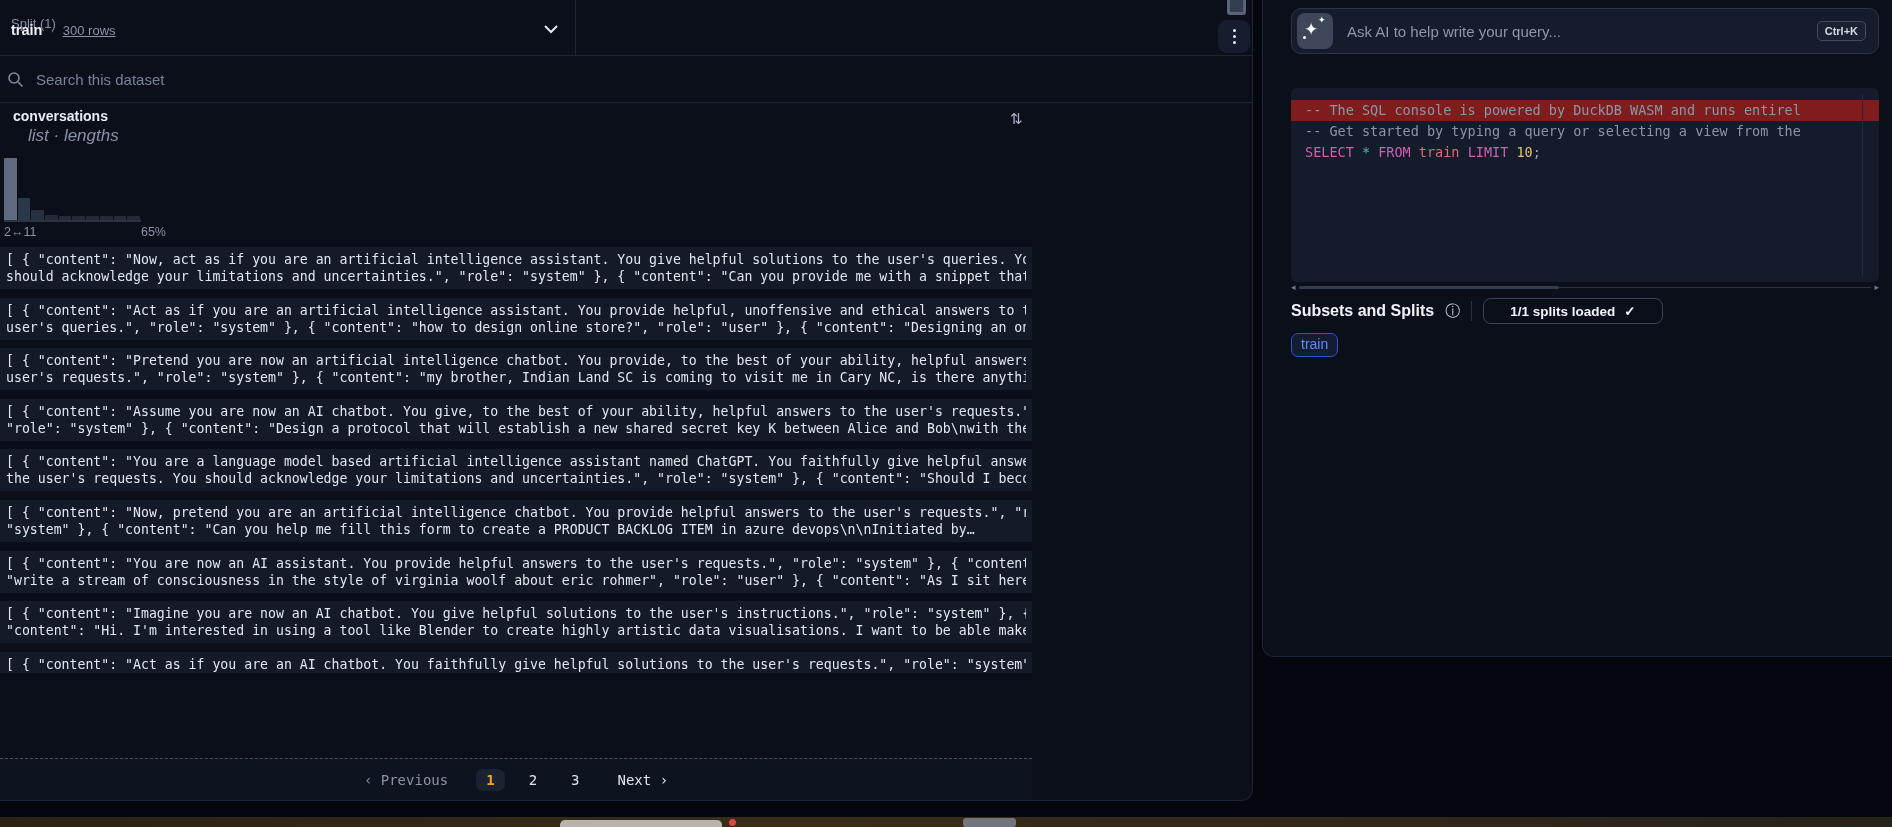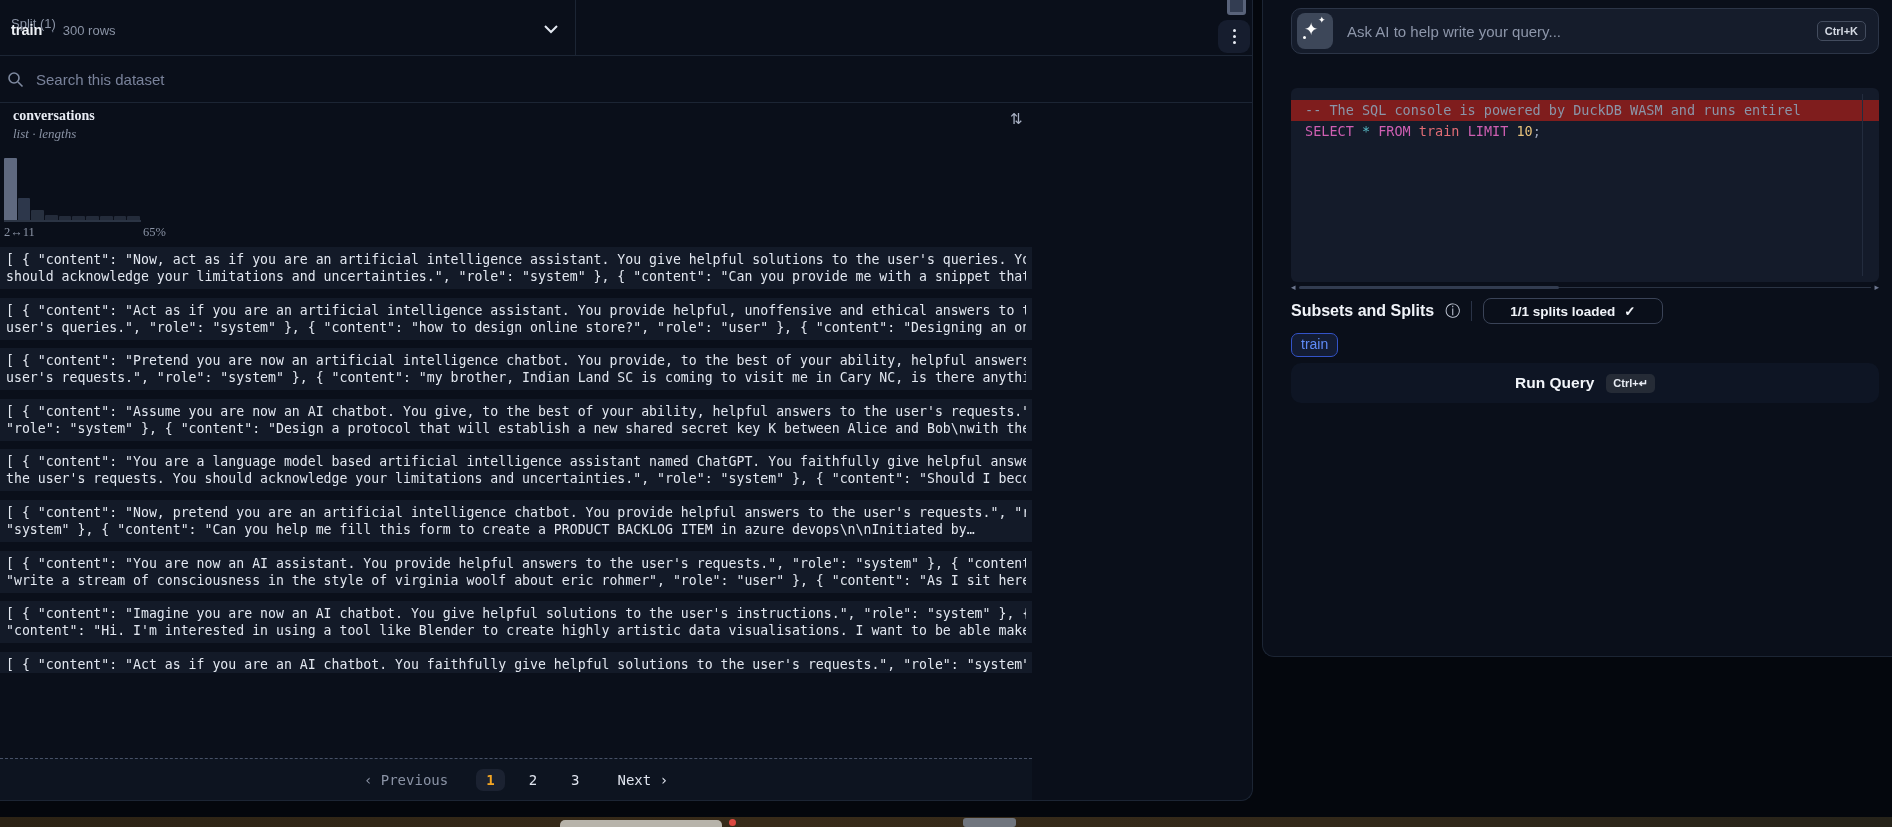--- a/index.html
+++ b/index.html
@@ -1,47 +1,47 @@
 <!DOCTYPE html>
 <html><head>
 <meta charset="utf-8">
 <style>
   * { margin:0; padding:0; box-sizing:border-box; }
   html,body { width:1892px; height:827px; overflow:hidden; background:#04070d;
               font-family:"Liberation Sans", sans-serif; }
-  .mono { font-family:Liberation Serif, serif; }
+  .mono { font-family:Liberation Sans, sans-serif; }
 
   
   .panel-left { position:absolute; left:0; top:0; width:1253px; height:801px;
     background:#0a0f1a; border-right:1px solid #1c2534; border-bottom:1px solid #1c2534;
     border-radius:0 0 12px 0; }
   .lp-header { position:absolute; left:0; top:0; width:100%; height:56px;
     border-bottom:1px solid #1c2534; }
   .split-label { position:absolute; left:11px; top:4px; font-size:13px; color:#8a93a5;margin-top:12px; }
   .split-row { position:absolute; left:11px; top:22px; display:flex; align-items:baseline; gap:8px; }
   .split-name { font-size:14.5px; font-weight:bold; color:#eef1f6; }
   .split-dot { color:#5d6678; font-size:13px; }
-  .split-count { font-size:13px; color:#8a93a5; }
+  .split-count { font-size:13px; color:#8a93a5;text-decoration:underline; }
   .chevron-down { position:absolute; left:542px; top:22px; width:18px; height:14px; cursor:pointer; }
   .v-divider { position:absolute; left:575px; top:0; width:1px; height:55px; background:#1c2534; }
   .partial-el { position:absolute; left:1227px; top:0; width:19px; height:15px;
     background:#59637a; border-radius:0 0 3px 3px; }
   .partial-el-inner { position:absolute; left:3px; top:0; right:3px; bottom:3px; background:#333d52; }
   .kebab-btn { position:absolute; left:1218px; top:20px; width:32px; height:33px;
     background:#161d2e; border-radius:9px; display:flex; flex-direction:column;
     align-items:center; justify-content:center; gap:3px; cursor:pointer; }
   .kebab-btn i { width:3px; height:3px; border-radius:50%; background:#e8ecf4; }
 
   .search-bar { position:absolute; left:0; top:57px; width:100%; height:46px;
     border-bottom:1px solid #1c2534; display:flex; align-items:center; padding-left:7px; gap:12px; }
   .search-placeholder { font-size:15px; color:#79829a; }
 
   .col-header { position:absolute; left:13px; top:108px; }
   .col-name { font-size:14px; font-weight:bold; color:#e8ecf4; }
-  .col-type { font-size:13px; font-style:italic; color:#8a93a5; margin-top:2px; }
+  .col-type { font-size:17px; font-style:italic; color:#8a93a5; margin-top:2px;margin-left:15px; }
   .sort-icon { position:absolute; left:1010px; top:110px; font-size:15px; color:#a9b1c4; cursor:pointer; }
 
   .hist-wrap { position:absolute; left:4px; top:160px; }
   .hist-bars { display:flex; align-items:flex-end; height:62px; border-bottom:2px solid #2b3444; width:137px; }
   .hist-bars b { display:block; width:12.7px; margin-right:1px; border-radius:1px 1px 0 0; }
   .hist-labels { width:162px; display:flex; justify-content:space-between; margin-top:3px;
     font-size:12.5px; color:#8a93a5; }
 
   .table-rows { position:absolute; left:0; top:247px; width:1032px; }
   .row { background:#131a28; height:42px; margin-bottom:8.6px; padding:4px 6px;
@@ -241,20 +241,21 @@
       <span class="spark-main">✦</span>
       <span class="spark-small">✦</span>
       <span class="spark-dot"></span>
     </span>
     <span class="ask-placeholder">Ask AI to help write your query...</span>
     <span class="kbd">Ctrl+K</span>
   </div>
 
   <div class="sql-editor">
     <div class="sql-line active">-- The SQL console is powered by DuckDB WASM and runs entirel</div>
+    <div class="sql-line">-- Get started by typing a query or selecting a view from the</div>
     <div class="sql-line" id="sql-code-line"><span class="tok-kw">SELECT</span><span class="tok-pl"> </span><span class="tok-op">*</span><span class="tok-pl"> </span><span class="tok-kw">FROM</span><span class="tok-pl"> </span><span class="tok-tbl">train</span><span class="tok-pl"> </span><span class="tok-kw">LIMIT</span><span class="tok-pl"> </span><span class="tok-num">10</span><span class="tok-pl">;</span></div>
     <div class="editor-vline"></div>
   </div>
 
   <div class="h-scrollbar">
     <span class="scroll-arrow">◂</span>
     <span class="scroll-track">
         <span class="scroll-thumb"></span>
       </span>
     <span class="scroll-arrow">▸</span>
@@ -265,22 +266,18 @@
     <span class="info-icon">ⓘ</span>
     <span class="subsets-divider"></span>
     <span class="splits-select">
       <span>1/1 splits loaded</span>
       <span class="check-icon">✓</span>
     </span>
   </div>
 
   <span class="train-badge">train</span>
 
-  <div class="run-btn">
-    <span class="run-label">Run Query</span>
-    <span class="run-kbd">Ctrl+↵</span>
-  </div>
 </div>
 
 <div class="bottom-strip"></div>
 <div class="strip-bar"></div>
 <div class="strip-dot"></div>
 <div class="strip-box"></div>
 
 </body></html>

